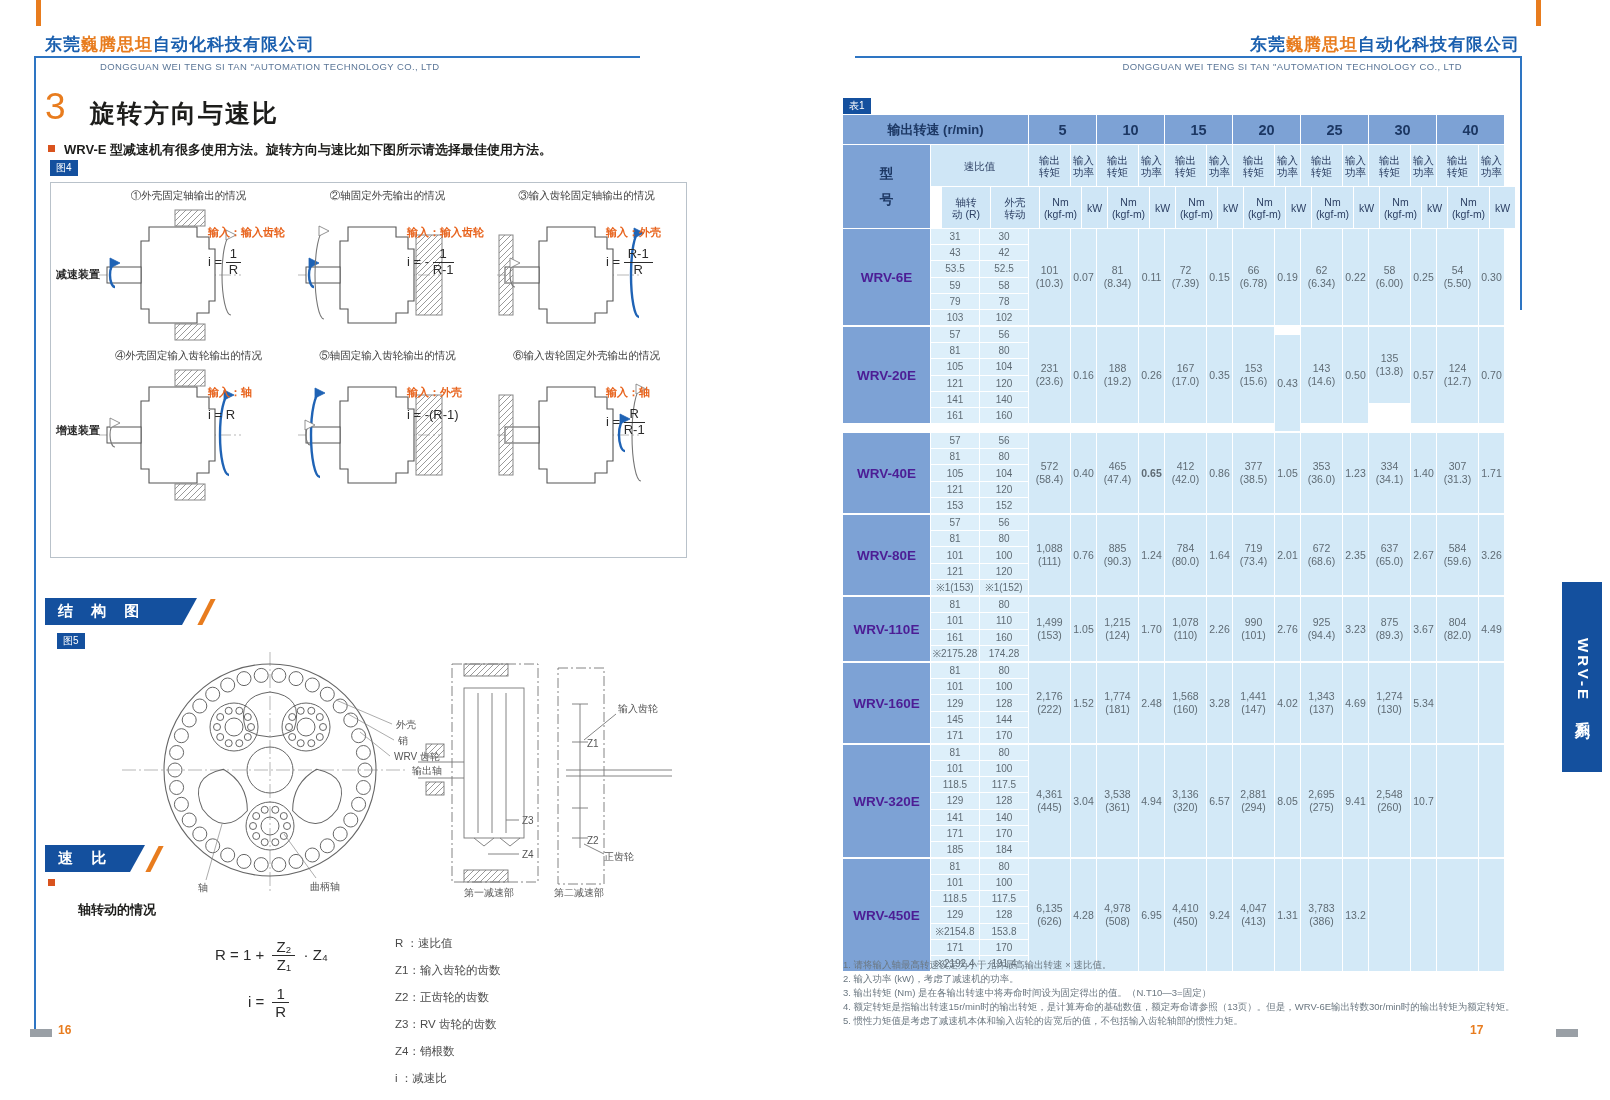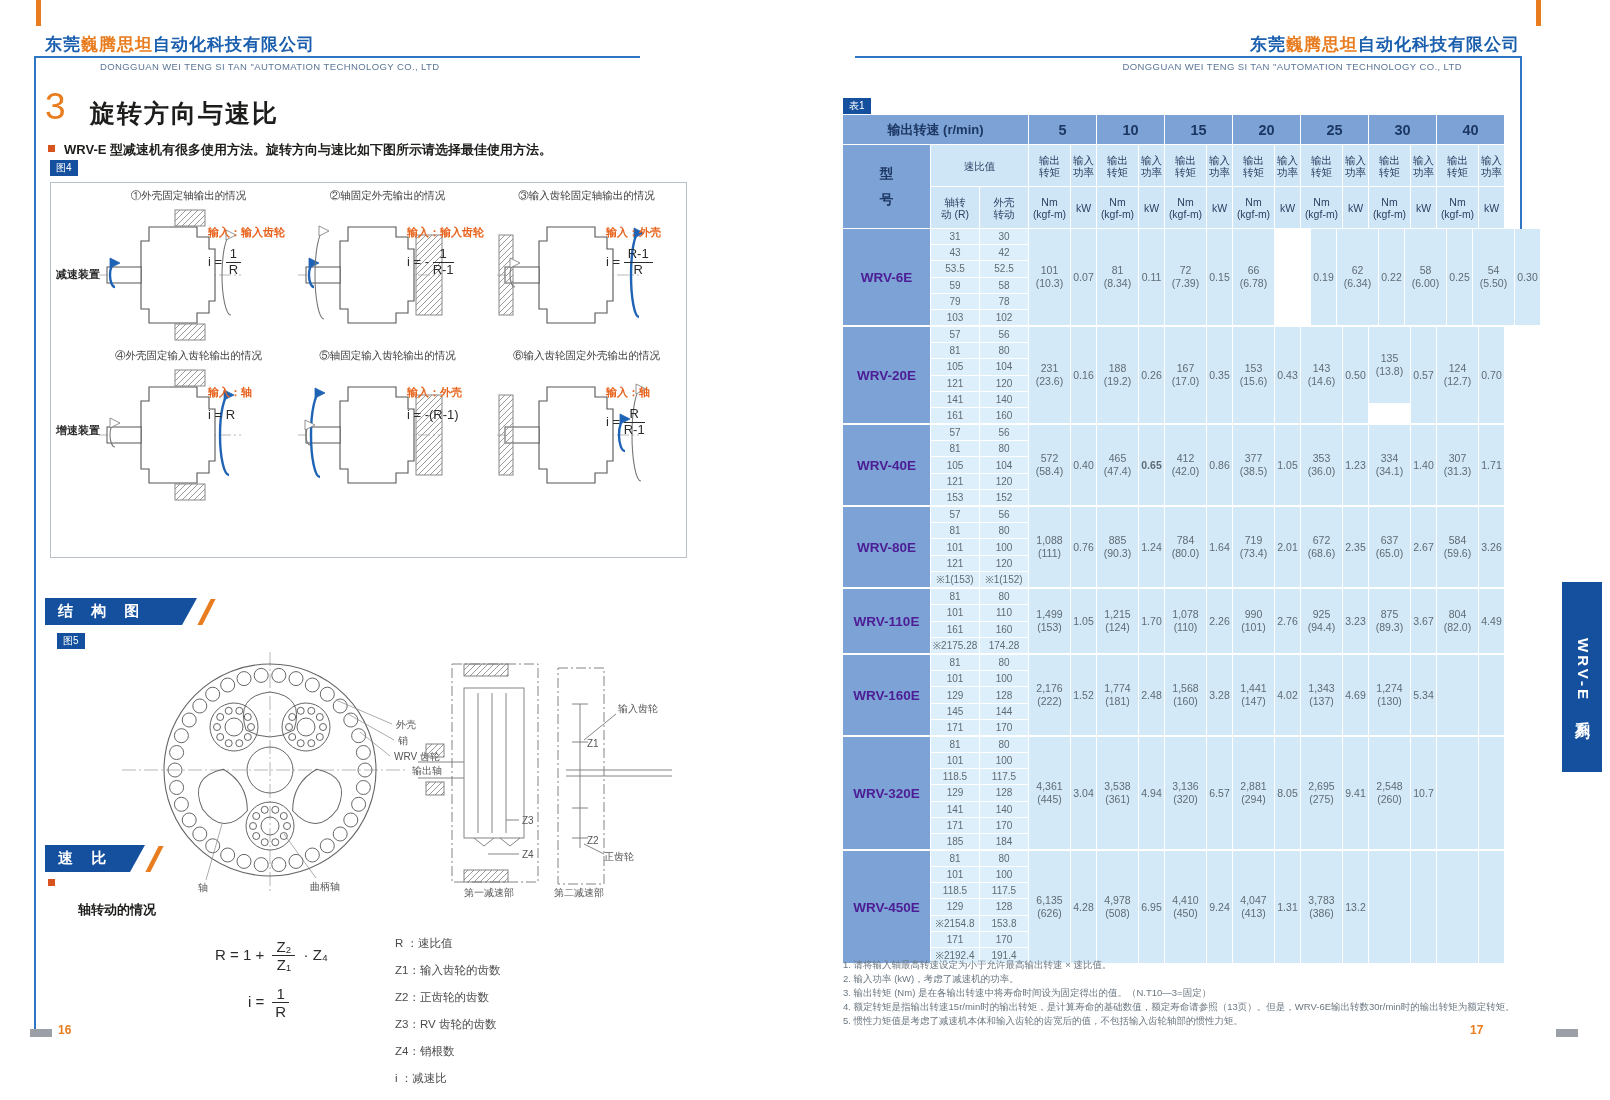--- a/index.html
+++ b/index.html
@@ -455,21 +455,21 @@
             <div class="hsub" style="width: 42px; height: 42px;">输出<br>转矩</div>
             <div class="hsub" style="width: 26px; height: 42px;">输入<br>功率</div>
             <div class="hsub" style="width: 42px; height: 42px;">输出<br>转矩</div>
             <div class="hsub" style="width: 26px; height: 42px;">输入<br>功率</div>
             <div class="hsub" style="width: 42px; height: 42px;">输出<br>转矩</div>
             <div class="hsub" style="width: 26px; height: 42px;">输入<br>功率</div>
             <div class="hsub" style="width: 42px; height: 42px;">输出<br>转矩</div>
             <div class="hsub" style="width: 26px; height: 42px;">输入<br>功率</div>
           </div>
           <div class="trow">
-            <div class="hsub" style="width: 49px; height: 42px;">轴转<br>动 (R)</div>
+            <div class="hsub" style="width: 49px; height: 42px; margin-left: 11px;">轴转<br>动 (R)</div>
             <div class="hsub" style="width: 49px; height: 42px;">外壳<br>转动</div>
             <div class="hsub" style="width: 42px; height: 42px;">Nm<br>(kgf-m)</div>
             <div class="hsub" style="width: 26px; height: 42px;">kW</div>
             <div class="hsub" style="width: 42px; height: 42px;">Nm<br>(kgf-m)</div>
             <div class="hsub" style="width: 26px; height: 42px;">kW</div>
             <div class="hsub" style="width: 42px; height: 42px;">Nm<br>(kgf-m)</div>
             <div class="hsub" style="width: 26px; height: 42px;">kW</div>
             <div class="hsub" style="width: 42px; height: 42px;">Nm<br>(kgf-m)</div>
             <div class="hsub" style="width: 26px; height: 42px;">kW</div>
             <div class="hsub" style="width: 42px; height: 42px;">Nm<br>(kgf-m)</div>
@@ -499,21 +499,21 @@
           <div class="r-cell">78</div>
           <div class="r-cell">102</div>
         </div>
         <div class="d-t" style="width: 42px; height: 96px;">101<br>(10.3)</div>
         <div class="d-k" style="width: 26px; height: 96px;">0.07</div>
         <div class="d-t" style="width: 42px; height: 96px;">81<br>(8.34)</div>
         <div class="d-k" style="width: 26px; height: 96px;">0.11</div>
         <div class="d-t" style="width: 42px; height: 96px;">72<br>(7.39)</div>
         <div class="d-k" style="width: 26px; height: 96px;">0.15</div>
         <div class="d-t" style="width: 42px; height: 96px;">66<br>(6.78)</div>
-        <div class="d-k" style="width: 26px; height: 96px; margin-left: 36px;">0.19</div>
+        <div class="d-k" style="width: 26px; height: 96px;">0.19</div>
         <div class="d-t" style="width: 42px; height: 96px;">62<br>(6.34)</div>
         <div class="d-k" style="width: 26px; height: 96px;">0.22</div>
         <div class="d-t" style="width: 42px; height: 96px;">58<br>(6.00)</div>
         <div class="d-k" style="width: 26px; height: 96px;">0.25</div>
         <div class="d-t" style="width: 42px; height: 96px;">54<br>(5.50)</div>
         <div class="d-k" style="width: 26px; height: 96px;">0.30</div>
       </div>
       <div class="trow t-block">
         <div class="c-model" style="width: 88px; height: 96px;">WRV-20E</div>
         <div class="r-col" style="height: 96px;">
@@ -532,21 +532,21 @@
           <div class="r-cell">140</div>
           <div class="r-cell">160</div>
         </div>
         <div class="d-t" style="width: 42px; height: 96px;">231<br>(23.6)</div>
         <div class="d-k" style="width: 26px; height: 96px;">0.16</div>
         <div class="d-t" style="width: 42px; height: 96px;">188<br>(19.2)</div>
         <div class="d-k" style="width: 26px; height: 96px;">0.26</div>
         <div class="d-t" style="width: 42px; height: 96px;">167<br>(17.0)</div>
         <div class="d-k" style="width: 26px; height: 96px;">0.35</div>
         <div class="d-t" style="width: 42px; height: 96px;">153<br>(15.6)</div>
-        <div class="d-k" style="width: 26px; height: 96px;">0.43</div>
+        <div class="d-k" style="width: 26px; height: 96px; margin-top: 8px;">0.43</div>
         <div class="d-t" style="width: 42px; height: 96px;">143<br>(14.6)</div>
         <div class="d-k" style="width: 26px; height: 96px;">0.50</div>
         <div class="d-t" style="width: 42px; height: 76px;">135<br>(13.8)</div>
         <div class="d-k" style="width: 26px; height: 96px;">0.57</div>
         <div class="d-t" style="width: 42px; height: 96px;">124<br>(12.7)</div>
         <div class="d-k" style="width: 26px; height: 96px;">0.70</div>
       </div>
       <div class="trow t-block">
         <div class="c-model" style="width: 88px; height: 80px;">WRV-40E</div>
         <div class="r-col" style="height: 80px;">

